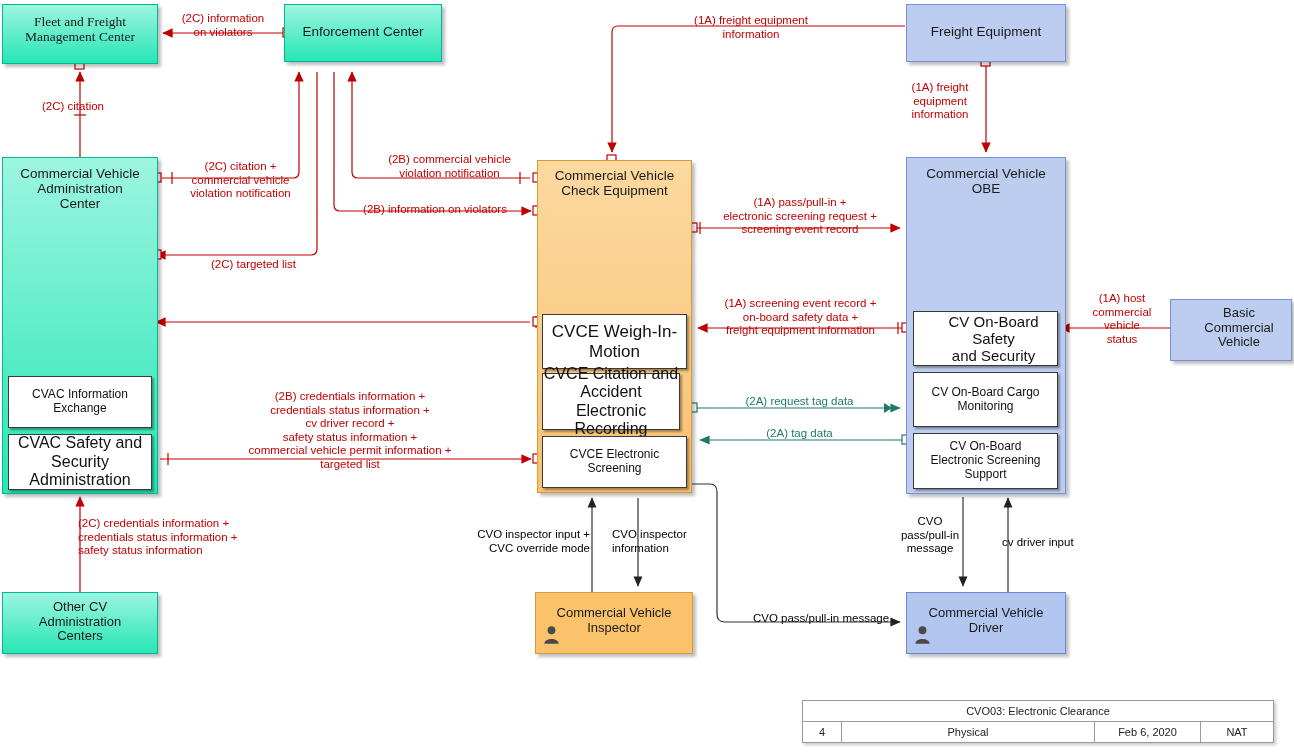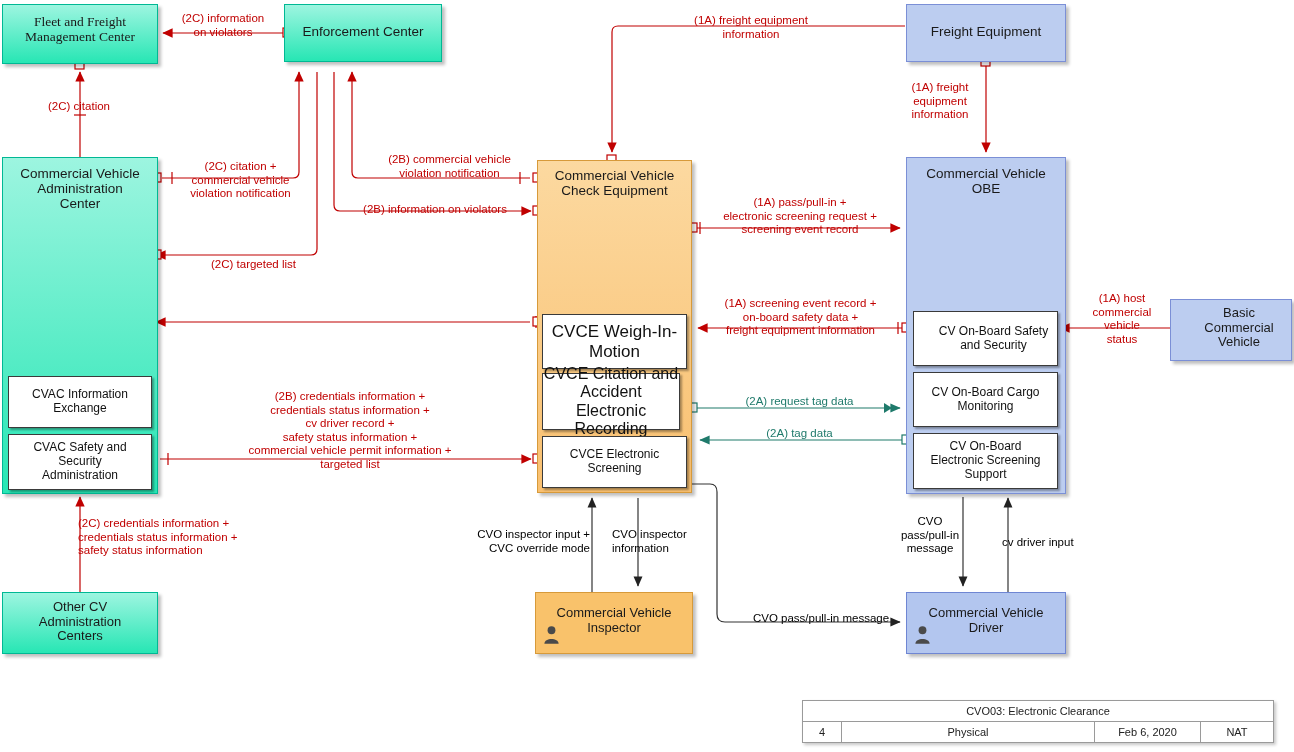--- a/index.html
+++ b/index.html
@@ -153,21 +153,21 @@
     <div class="ttl" style="top:19px;font-size:13.5px;white-space:pre-line;">Enforcement Center</div>
   </div>
 
   <div class="node teal" style="left:2px;top:157px;width:156px;height:337px;">
     <div class="ttl" style="top:8px;font-size:13.5px;white-space:pre-line;">Commercial Vehicle
 Administration
 Center</div>
   </div>
   <div class="subbox" style="left:8px;top:376px;width:144px;height:52px;font-size:12px;white-space:pre-line;">CVAC Information
 Exchange</div>
-  <div class="subbox" style="left:8px;top:434px;width:144px;height:56px;font-size:12px;white-space:pre-line;">CVAC Safety and
+  <div class="subbox" style="left:8px;top:434px;width:144px;height:56px;font-size:16px;white-space:pre-line;">CVAC Safety and
 Security
 Administration</div>
 
   <div class="node teal" style="left:2px;top:592px;width:156px;height:62px;padding-left:20px;">
     <div class="ttl" style="top:7px;font-size:13px;white-space:pre-line;">Other CV
 Administration
 Centers</div>
   </div>
 
   <div class="node orange" style="left:537px;top:160px;width:155px;height:333px;">
@@ -183,21 +183,21 @@
 Screening</div>
 
   <div class="node blue" style="left:906px;top:4px;width:160px;height:58px;">
     <div class="ttl" style="top:19px;font-size:13.5px;white-space:pre-line;">Freight Equipment</div>
   </div>
 
   <div class="node blue" style="left:906px;top:157px;width:160px;height:337px;">
     <div class="ttl" style="top:8px;font-size:13.5px;white-space:pre-line;">Commercial Vehicle
 OBE</div>
   </div>
-  <div class="subbox" style="left:913px;top:311px;width:145px;height:55px;font-size:12px;white-space:pre-line;padding-left:16px;">CV On-Board Safety
+  <div class="subbox" style="left:913px;top:311px;width:145px;height:55px;font-size:15px;white-space:pre-line;padding-left:16px;">CV On-Board Safety
 and Security</div>
   <div class="subbox" style="left:913px;top:372px;width:145px;height:55px;font-size:12px;white-space:pre-line;">CV On-Board Cargo
 Monitoring</div>
   <div class="subbox" style="left:913px;top:433px;width:145px;height:56px;font-size:12px;white-space:pre-line;">CV On-Board
 Electronic Screening
 Support</div>
 
   <div class="node blue" style="left:1170px;top:299px;width:122px;height:62px;">
     <div class="ttl" style="top:6px;font-size:13px;white-space:pre-line;padding-left:16px;">Basic
 Commercial
@@ -218,21 +218,21 @@
 Driver</div>
     <svg class="person" style="left:7px;top:32px;" viewBox="0 0 20 22">
       <circle cx="10" cy="6" r="4.6" fill="#4a4a4a"></circle>
       <path d="M1.6,22 C1.6,14.5 18.4,14.5 18.4,22 z" fill="#4a4a4a"></path>
     </svg>
   </div>
 
   <div class="lbl" style="left:162px;top:12px;width:122px;">(2C) information
 on violators</div>
 
-  <div class="lbl" style="left:8px;top:100px;width:96px;text-align:center;margin-left:23px;">(2C) citation</div>
+  <div class="lbl" style="left:8px;top:100px;width:96px;text-align:right;">(2C) citation</div>
 
   <div class="lbl" style="left:172px;top:160px;width:137px;">(2C) citation +
 commercial vehicle
 violation notification</div>
 
   <div class="lbl" style="left:186px;top:258px;width:135px;">(2C) targeted list</div>
 
   <div class="lbl" style="left:372px;top:153px;width:155px;">(2B) commercial vehicle
 violation notification</div>
 

